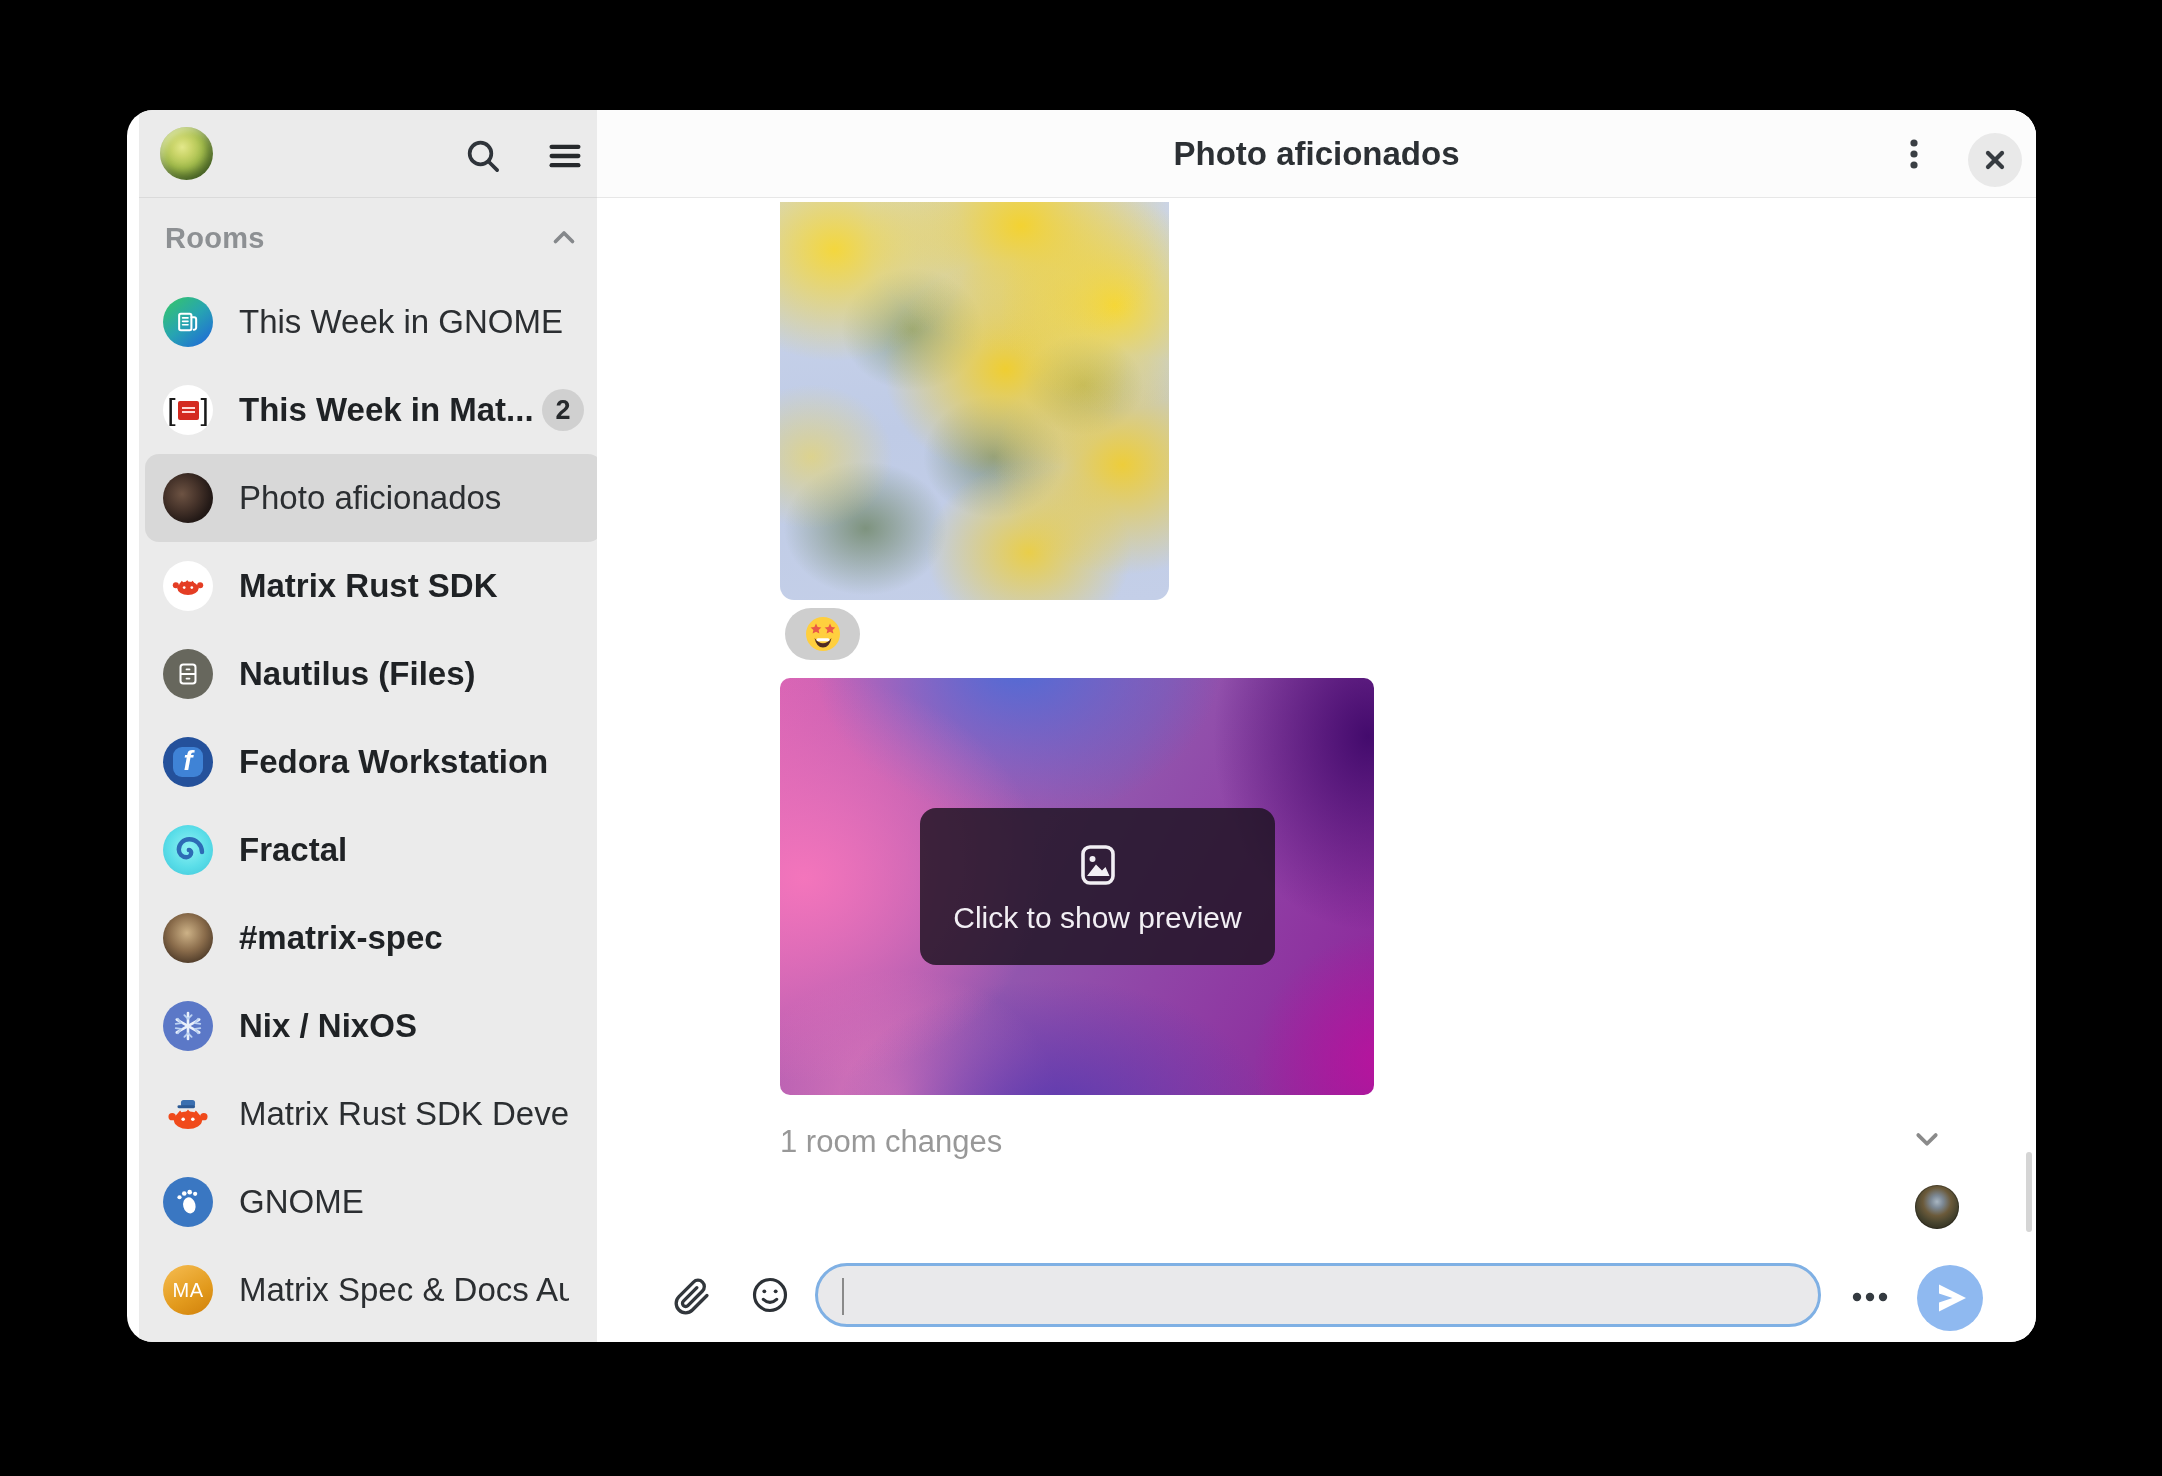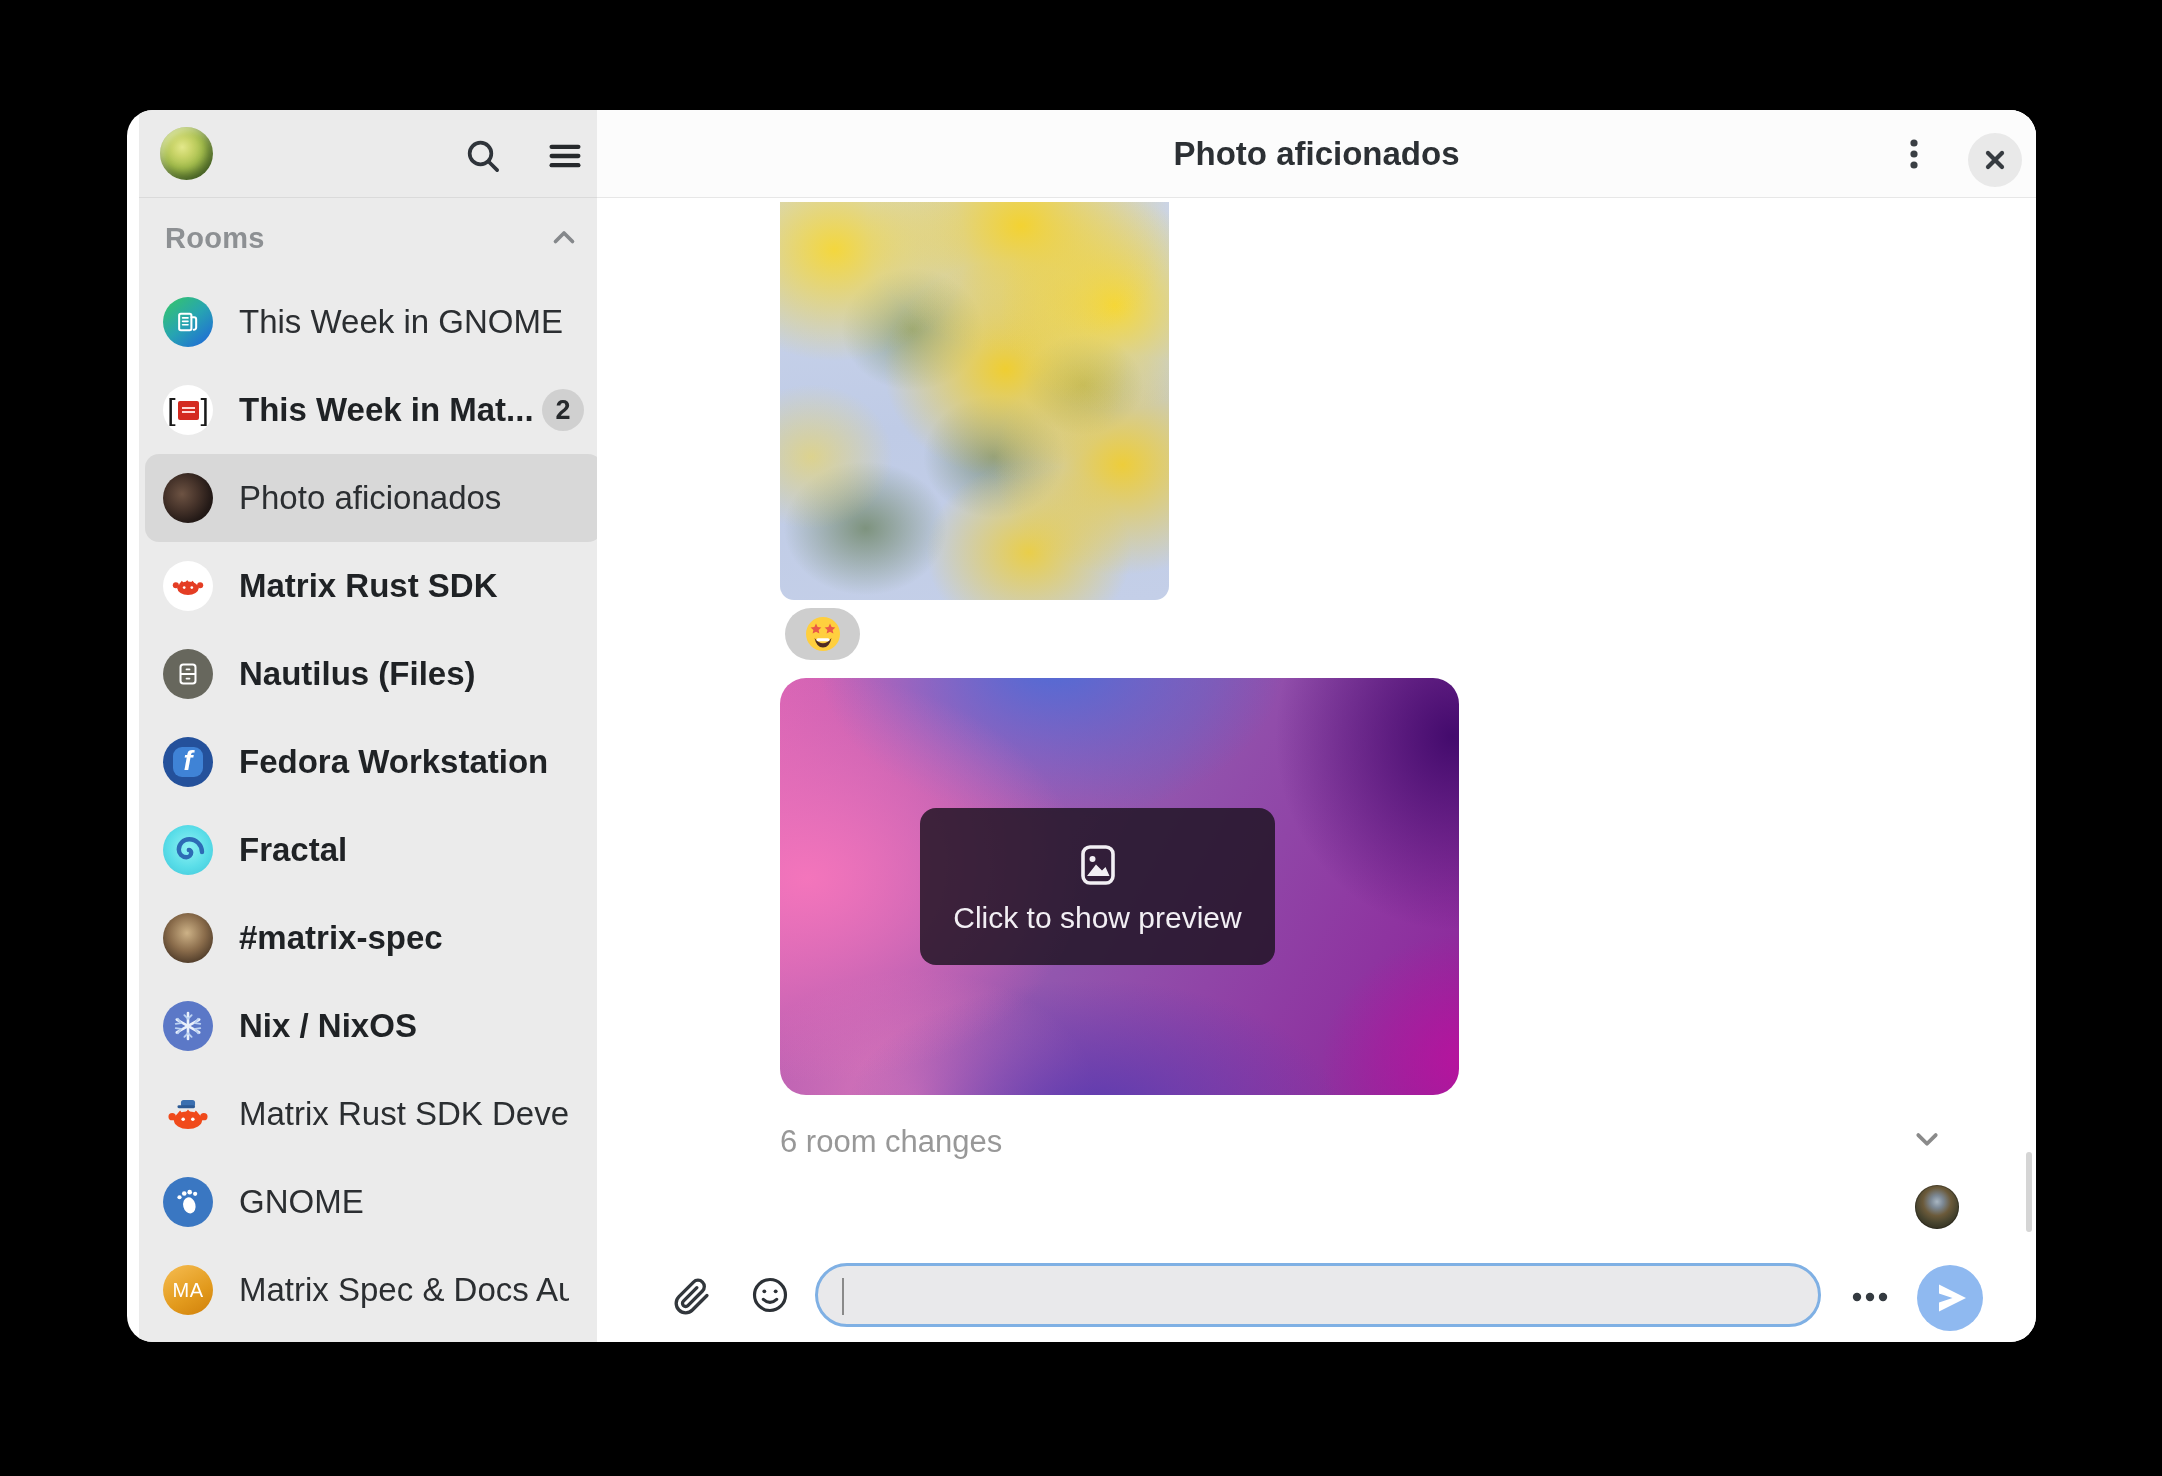--- a/index.html
+++ b/index.html
@@ -107,21 +107,21 @@
       radial-gradient(30% 24% at 22% 82%, rgba(80,108,56,.6) 0%, rgba(80,108,56,0) 70%),
       radial-gradient(26% 22% at 55% 64%, rgba(74,102,46,.5) 0%, rgba(74,102,46,0) 70%),
       radial-gradient(22% 18% at 78% 46%, rgba(86,112,52,.45) 0%, rgba(86,112,52,0) 70%),
       linear-gradient(175deg,#ccd6ec 0%,#bfcbe6 55%,#c4cfe8 100%);
   }
   .reaction-pill{
     position:absolute;left:188px;top:498px;width:75px;height:52px;border-radius:26px;background:#cecece;
     display:flex;align-items:center;justify-content:center;
   }
   .preview-card{
-    position:absolute;left:183px;top:568px;width:679px;height:417px;border-radius:26px;overflow:hidden;
+    position:absolute;left:183px;top:568px;width:594px;height:417px;border-radius:10px;overflow:hidden;
     background:
       radial-gradient(58% 70% at 4% 48%, rgba(246,118,188,.95) 0%, rgba(246,118,188,0) 70%),
       radial-gradient(52% 58% at 40% -4%, rgba(73,108,216,.95) 0%, rgba(73,108,216,0) 66%),
       radial-gradient(42% 75% at 99% 14%, rgba(66,10,108,.98) 0%, rgba(66,10,108,0) 62%),
       radial-gradient(36% 50% at 102% 92%, rgba(187,18,158,.95) 0%, rgba(187,18,158,0) 62%),
       radial-gradient(55% 48% at 46% 104%, rgba(88,58,176,.9) 0%, rgba(88,58,176,0) 66%),
       radial-gradient(40% 45% at 20% 100%, rgba(238,128,190,.8) 0%, rgba(238,128,190,0) 66%),
       linear-gradient(118deg,#d965b5 0%,#9256ae 48%,#8c2399 100%);
   }
   .preview-overlay{
@@ -380,21 +380,21 @@
           <svg width="52" height="52" viewBox="0 0 52 52" fill="none">
             <rect x="11" y="8" width="30" height="36" rx="7" stroke="#f2eff4" stroke-width="3.6"></rect>
             <circle cx="20.5" cy="20" r="3" fill="#f2eff4"></circle>
             <path d="M15 37 L24 25.5 L30 31.5 L33.5 28 L37.5 37 Z" fill="#f2eff4"></path>
           </svg>
         </span>
         <span class="preview-label">Click to show preview</span>
       </div>
     </div>
 
-    <div class="room-changes">6 room changes</div>
+    <div class="room-changes">1 room changes</div>
     <div class="icon-btn collapse-changes-btn">
       <span>
         <svg width="38" height="38" viewBox="0 0 24 24" fill="none" stroke="#8a8a8a" stroke-width="2.4" stroke-linecap="round" stroke-linejoin="round">
           <polyline points="6.5,9.5 12,15 17.5,9.5"></polyline>
         </svg>
       </span>
     </div>
 
     <div class="read-avatar"></div>
 

